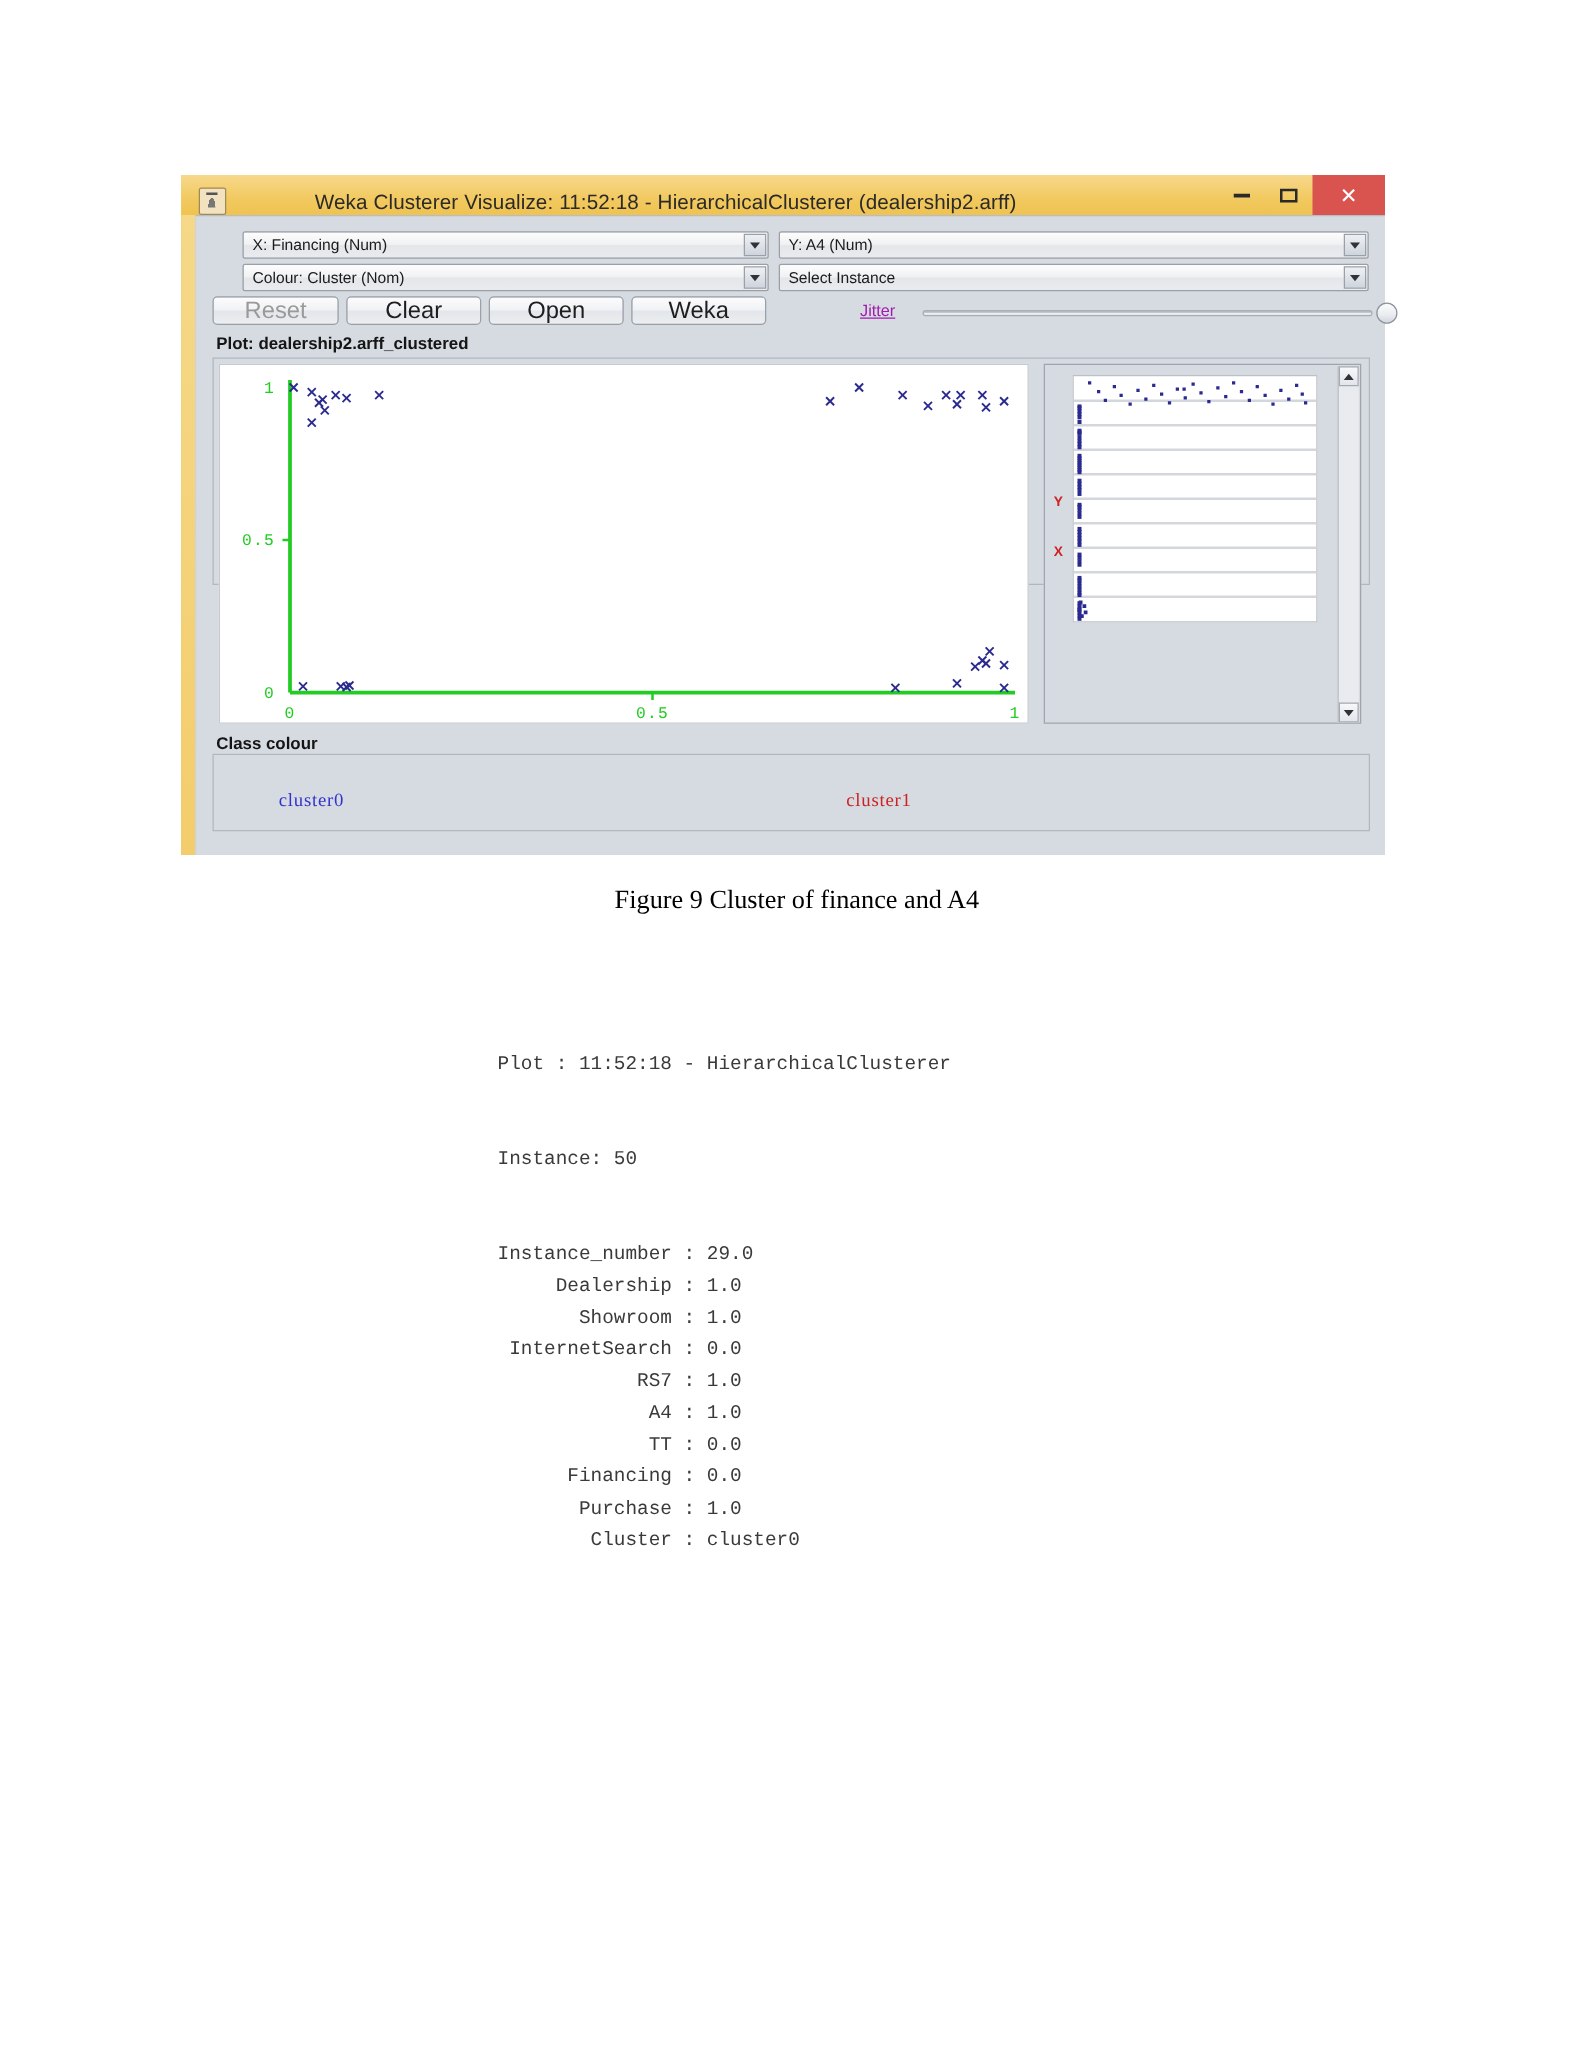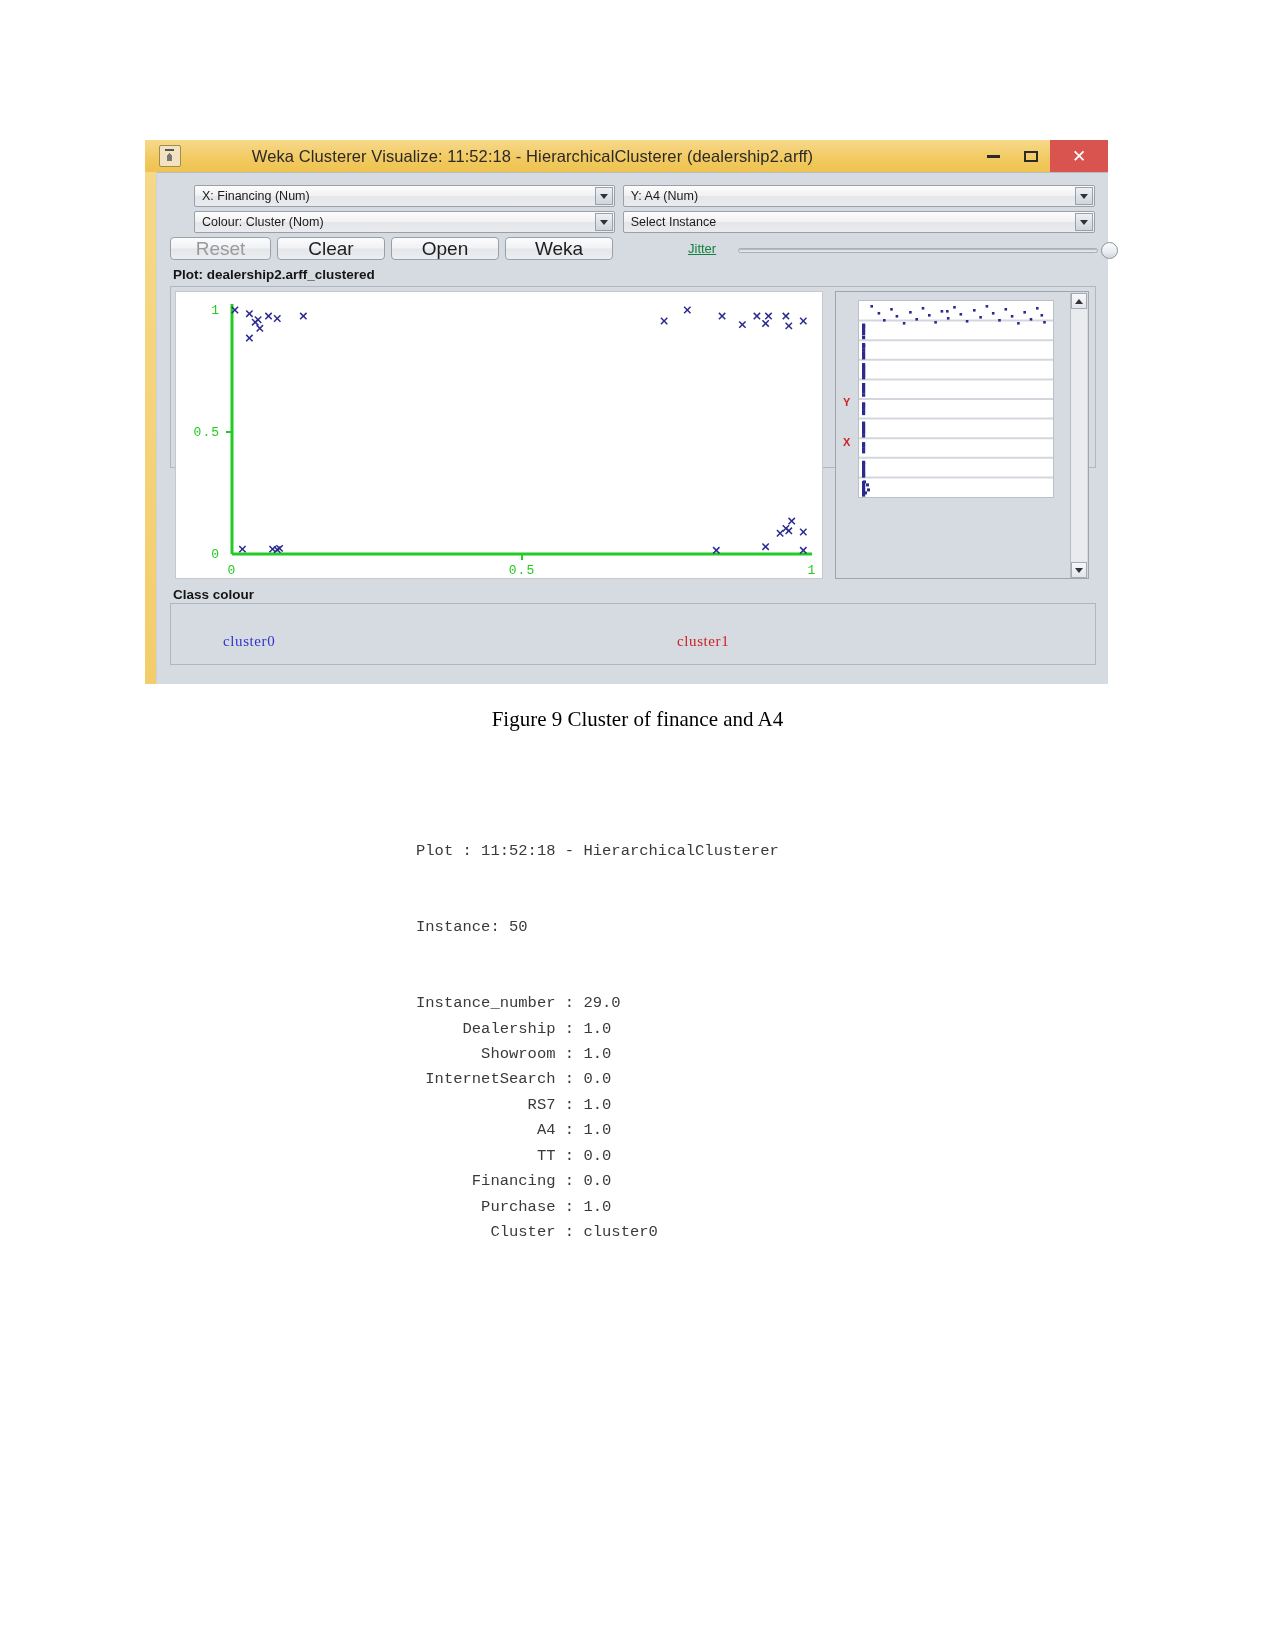--- a/index.html
+++ b/index.html
@@ -33,21 +33,21 @@
   }
 
   
   #title-bar {
     position: absolute;
     left: 0; top: 0;
     width: 963px;
     height: 32px;
     background: linear-gradient(to bottom, #f7d98c 0%, #f2c95f 60%, #eec351 100%);
     display: flex;
-    align-items: center;
+    align-items: flex-end;
   }
   #app-icon {
     width: 20px; height: 20px;
     margin-left: 14px;
     background: #f2e2c0;
     border: 1px solid #a08a55;
     border-radius: 2px;
     position: relative;
     flex: none;
   }
@@ -184,21 +184,21 @@
   #btn-clear { left: 107px; width: 108px; }
   #btn-open  { left: 221px; width: 108px; }
   #btn-save  { left: 335px; width: 108px; }
 
   #jitter-label {
     position: absolute;
     left: 518px;
     top: 4px;
     font-family: "Liberation Sans", sans-serif;
     font-size: 13px;
-    color: #15803d;
+    color: #a21caf;
     text-decoration: underline;
   }
   #jitter-track {
     position: absolute;
     left: 568px;
     top: 11px;
     width: 360px;
     height: 5px;
     background: linear-gradient(to bottom, #aab0b8 0%, #c9ced5 45%, #eef0f3 55%, #dfe2e7 100%);
     border: 1px solid #a9aeb6;
@@ -358,21 +358,20 @@
   
   #instance-info {
     position: absolute;
     left: 398px;
     top: 788px;
     font-family: "Liberation Mono", monospace;
     font-size: 15.5px;
     line-height: 25.4px;
     color: #3a3a3a;
     white-space: pre;
-    margin-left: 18px;
   }
   .info-line { display: block; }
   .info-line .lbl { display: inline-block; text-align: right; }
   .info-plain { display: block; }
 </style>
 </head>
 <body>
 
 <div id="weka-window">
   <div class="frame-inner"></div>

